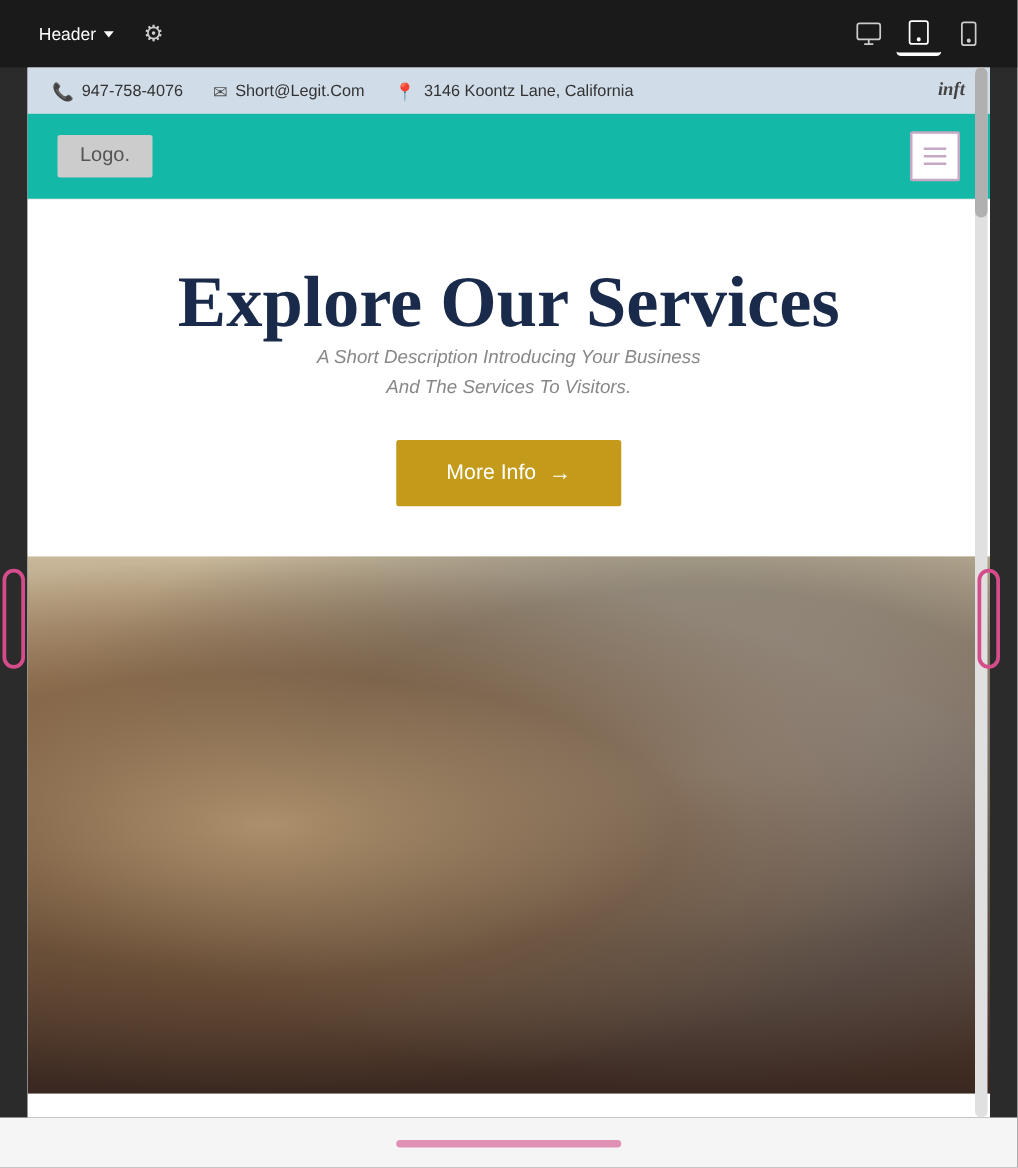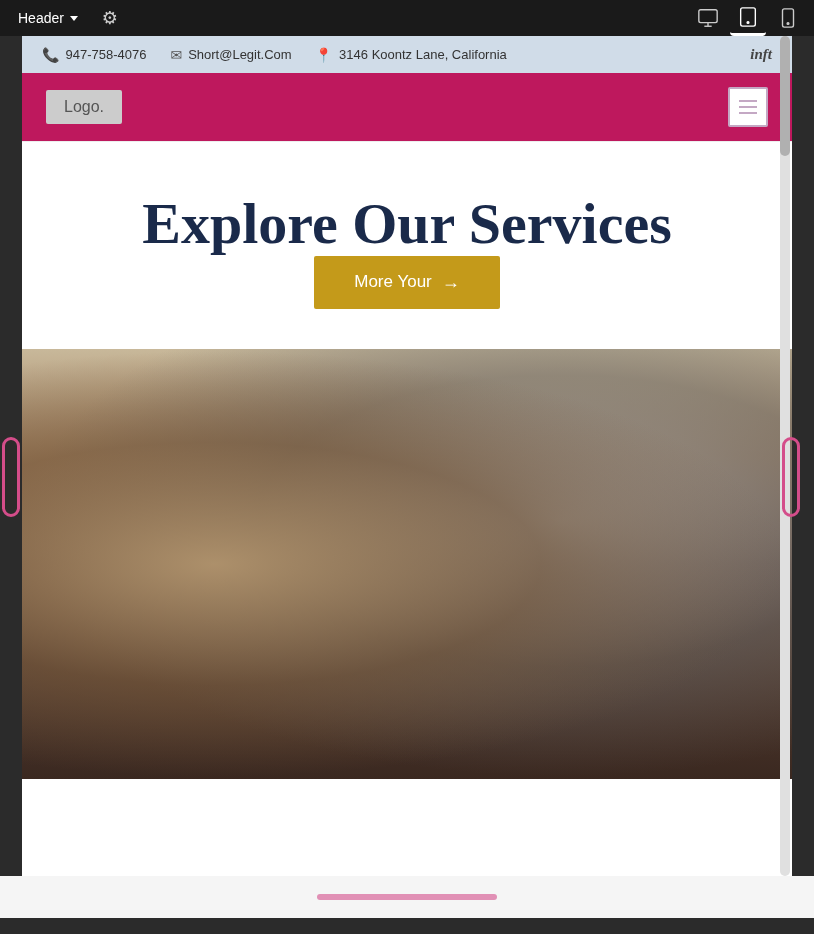--- a/index.html
+++ b/index.html
@@ -8,25 +8,25 @@
       height: 934px;
       background: #2b2b2b;
       font-family: Georgia, 'Times New Roman', serif;
       overflow: hidden;
       position: relative;
     }
 
     
     .toolbar {
       width: 100%;
-      height: 36px;
+      height: 54px;
       background: #1a1a1a;
       display: flex;
       align-items: center;
-      padding: 0 8px;
+      padding: 0 21px;
       gap: 8px;
     }
     .toolbar-header-btn {
       display: flex;
       align-items: center;
       gap: 6px;
       color: #fff;
       font-family: Arial, sans-serif;
       font-size: 14px;
       background: none;
@@ -127,21 +127,21 @@
       font-family: Georgia, serif;
     }
 
     
     .site-header {
       width: 100%;
       padding: 14px 24px;
       display: flex;
       align-items: center;
       justify-content: space-between;
-      background: #be185d;
+      background: #14b8a6;
       border-bottom: 1px solid #eee;
     }
     .logo-box {
       background: #ccc;
       padding: 8px 18px;
       font-size: 16px;
       font-family: Arial, sans-serif;
       color: #555;
       border-radius: 2px;
     }
@@ -342,22 +342,26 @@
       <div class="logo-box">Logo.</div>
       <button class="hamburger-btn">
         <span class="hamburger-line"></span>
         <span class="hamburger-line"></span>
         <span class="hamburger-line"></span>
       </button>
     </div>
 
     <div class="hero-section">
       <h1 class="hero-title">Explore Our Services</h1>
+      <p class="hero-description">
+        <span>A Short Description Introducing Your Business</span><br>
+        <span>And The Services To Visitors.</span>
+      </p>
       <button class="more-info-btn">
-        <span>More Your</span>
+        <span>More Info</span>
         <span class="btn-arrow">→</span>
       </button>
     </div>
 
     <div class="hero-image">
       <div class="photo-overlay"></div>
     </div>
 
     <div class="scrollbar-right">
       <div class="scrollbar-thumb"></div>

